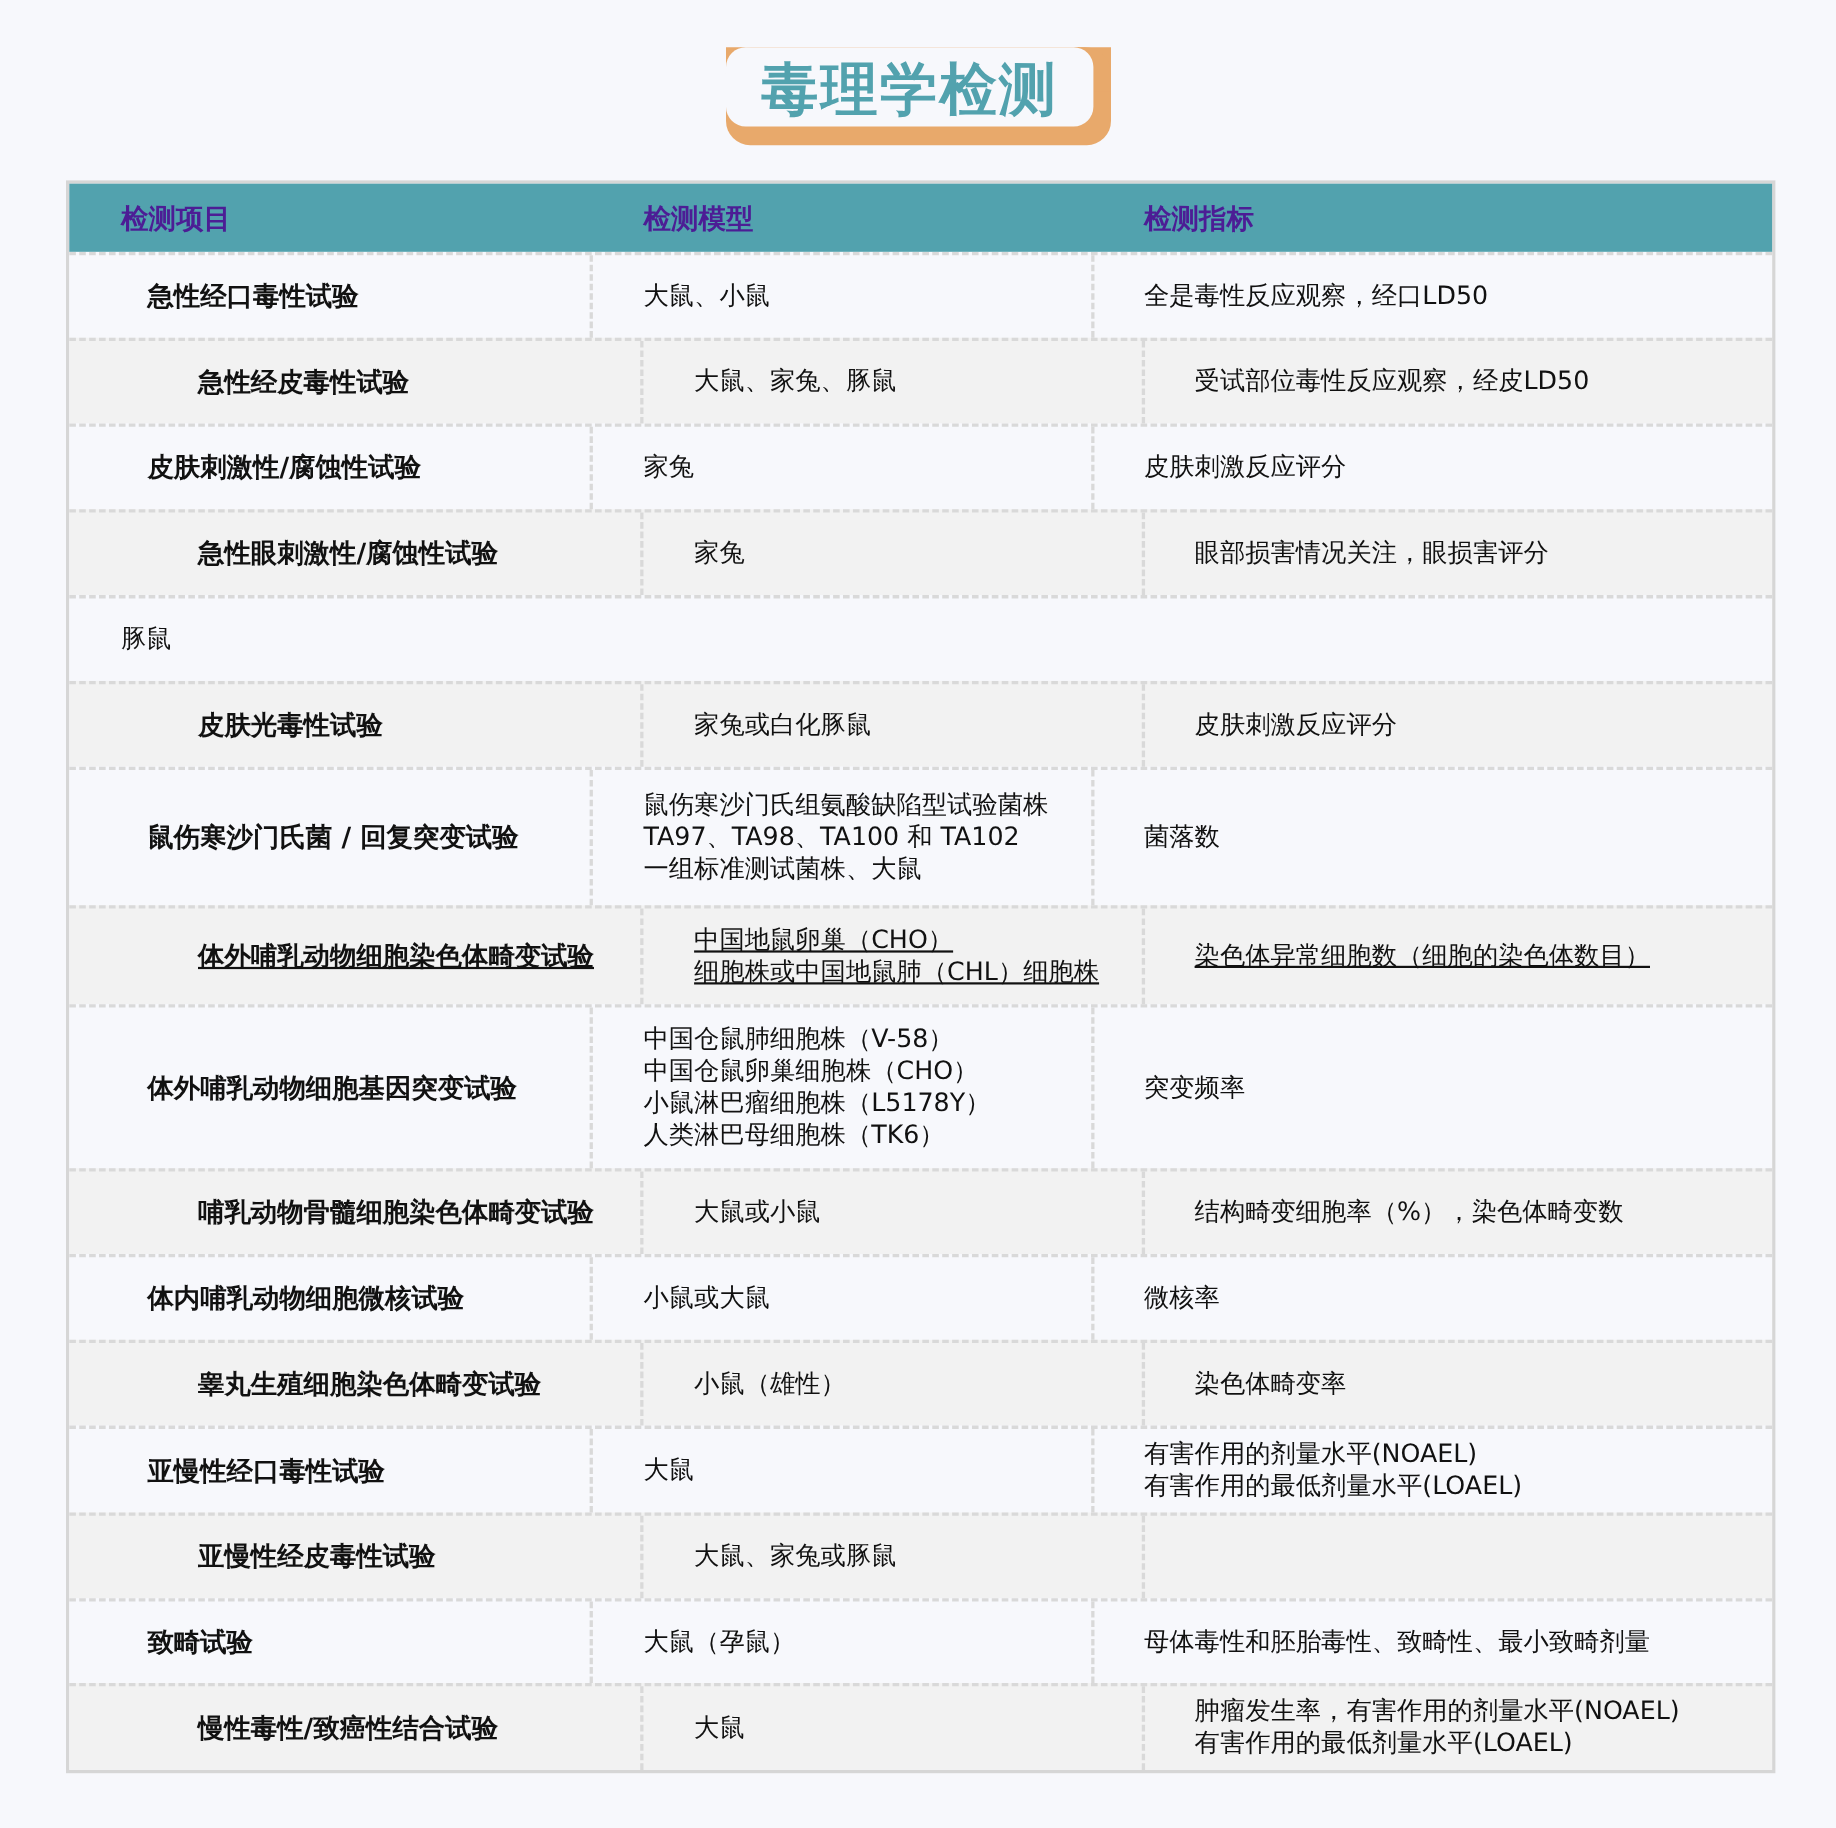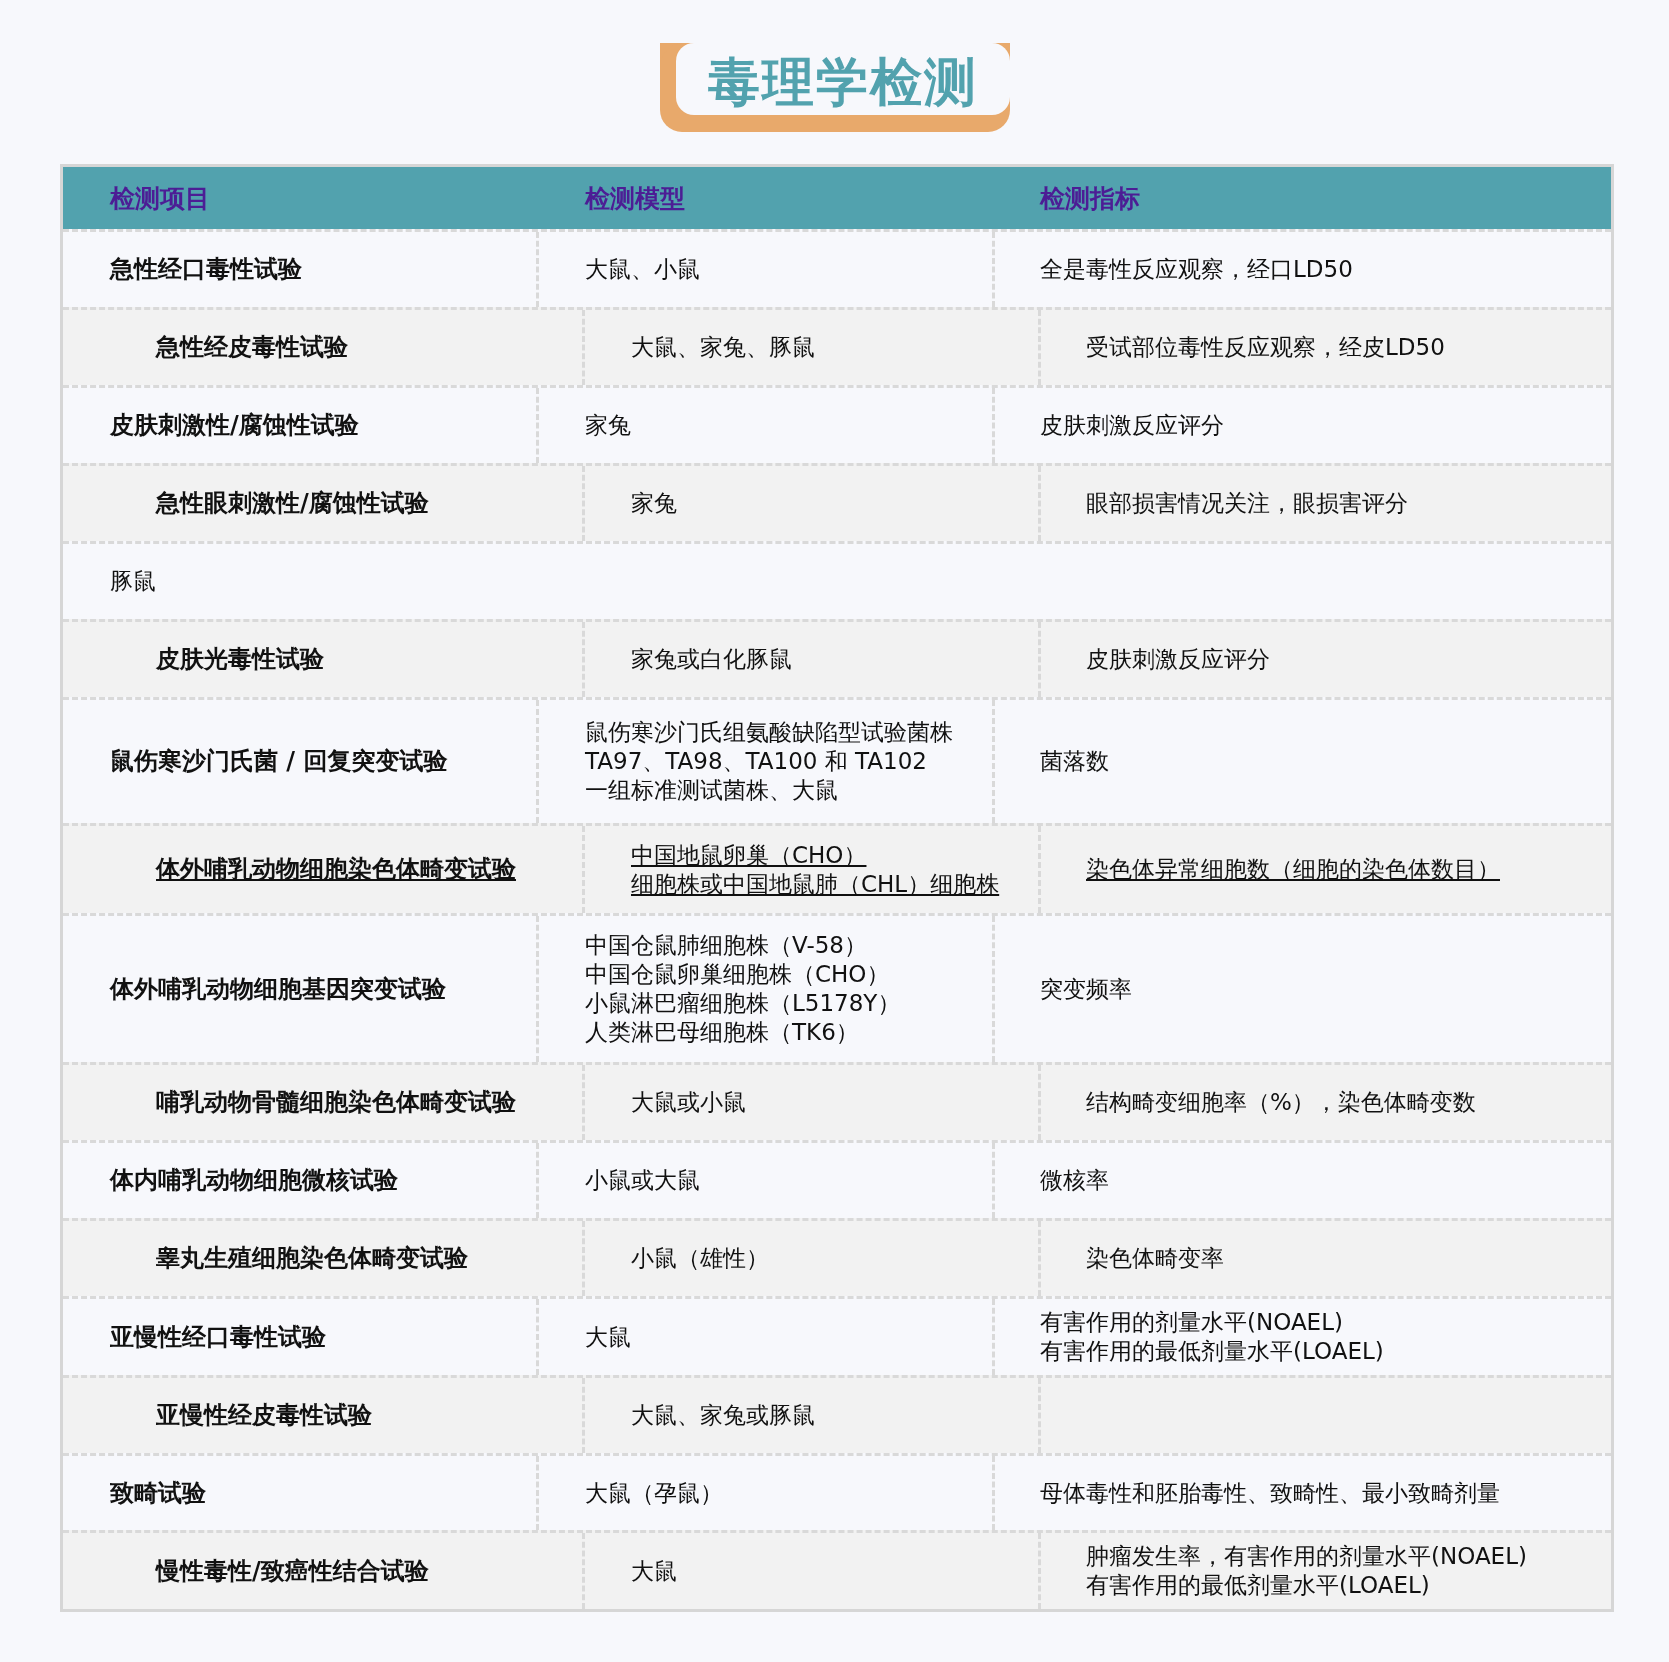--- a/index.html
+++ b/index.html
@@ -14,21 +14,21 @@
   .title-badge {
     position: absolute;
     left: 660px; top: 43px;
     width: 350px; height: 89px;
     background: #e8a96b;
     border-radius: 0 0 22px 22px;
   }
   .title-badge::before, .title-badge::after { content: none; }
   .title-inner {
     position: absolute;
-    left: 676px; top: 43px;
+    left: 660px; top: 43px;
     width: 334px; height: 72px;
     background: #f7f8fc;
     border-radius: 18px;
     display: flex; align-items: center; justify-content: center;
     box-sizing: border-box;
     padding-top: 6px;
   }
   .title-orange-cap {
     position: absolute; left: 660px; top: 43px; width: 350px; height: 40px;
     background: #e8a96b; border-radius: 24px 24px 0 0;
@@ -62,21 +62,21 @@
     display: flex; flex-direction: column; justify-content: center;
     box-sizing: border-box;
     font-size: 23px; line-height: 29px;
     white-space: nowrap;
   }
   .row .cell:nth-child(1) { padding-left: 47px; }
   .row .cell:nth-child(2) { padding-left: 46px; border-left: 3px dashed #d9d9d9; }
   .row .cell:nth-child(3) { padding-left: 45px; border-left: 3px dashed #d9d9d9; }
   .row.header .cell:nth-child(2), .row.header .cell:nth-child(3) { border-left: 3px solid transparent; }
   .row.header .cell { color: #4c1d95; font-weight: bold; font-size: 25px; }
-  .col1 { font-weight: bold; font-size: 24px; }
+  .col1 { font-weight: bold; font-size: 24px; margin-left: 24px; }
 </style>
 </head>
 <body>
 
 <div class="title-badge"></div>
 <div class="title-orange-cap"></div>
 <div class="title-inner">
   <span class="title-text">毒理学检测</span>
 </div>
 

